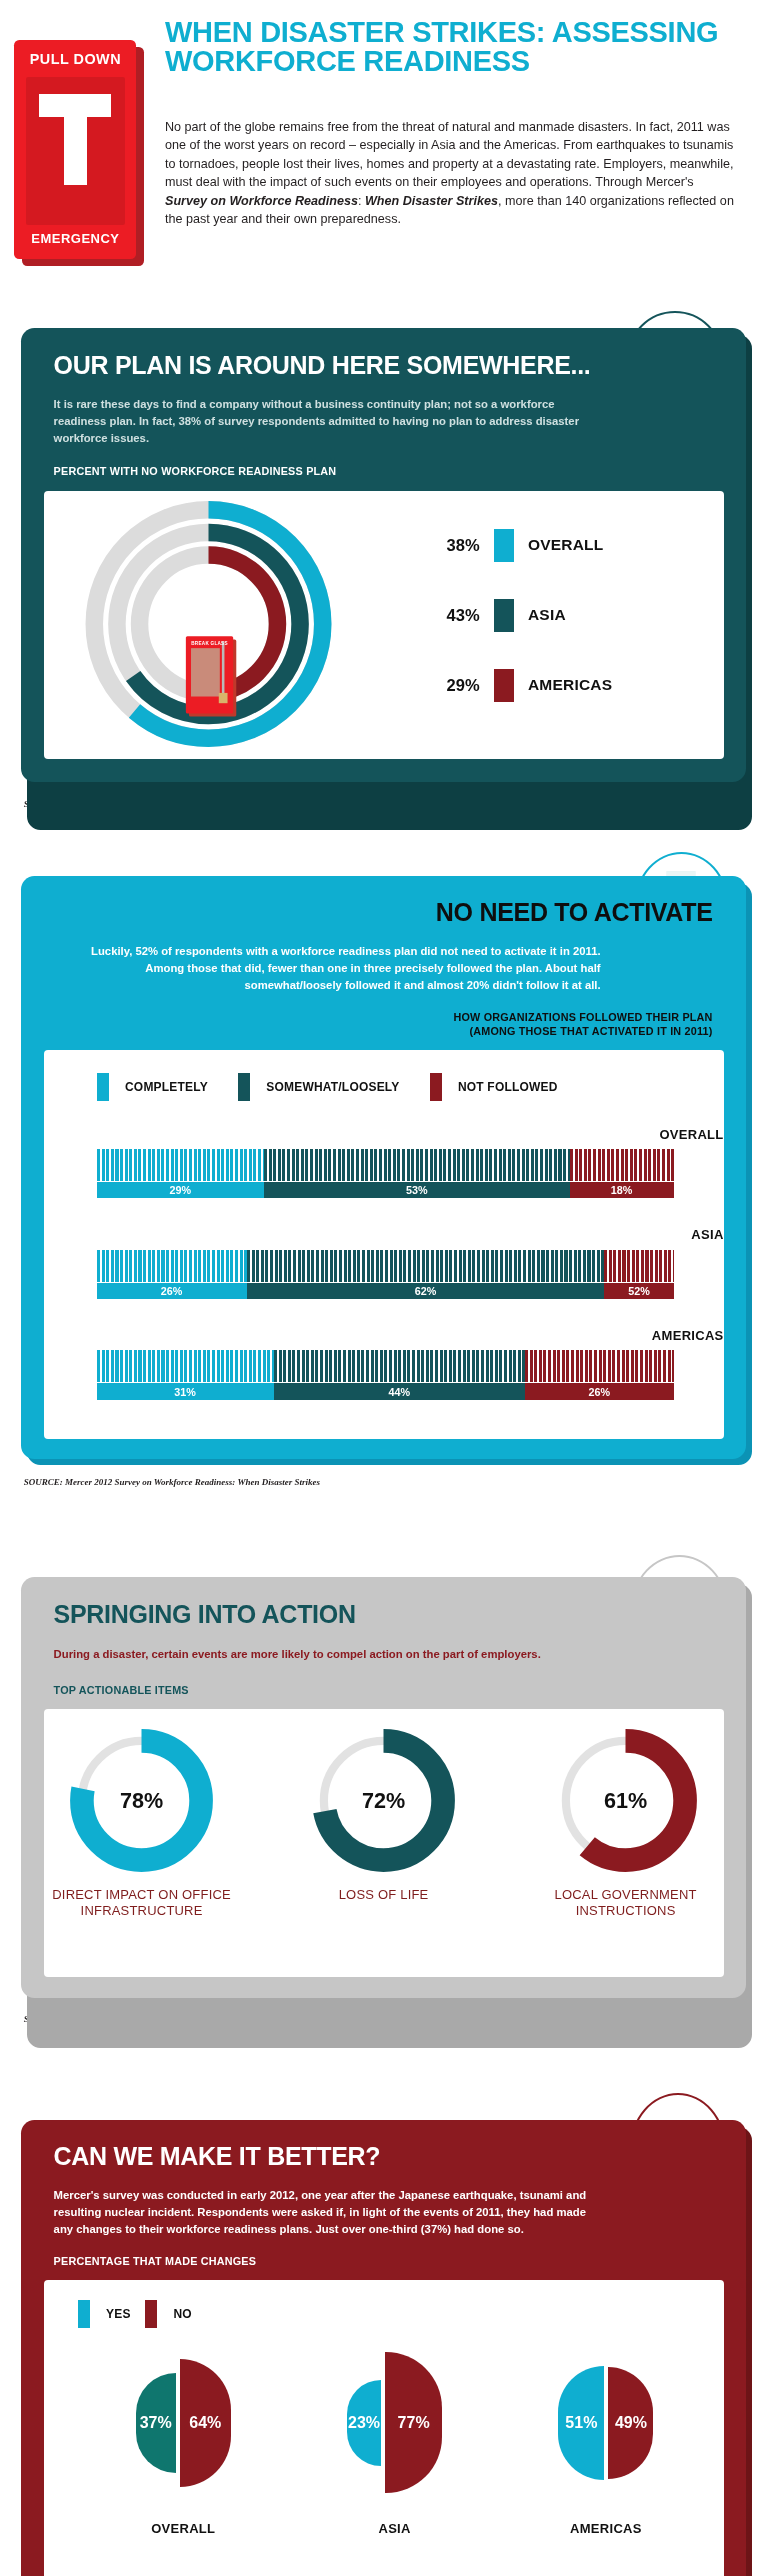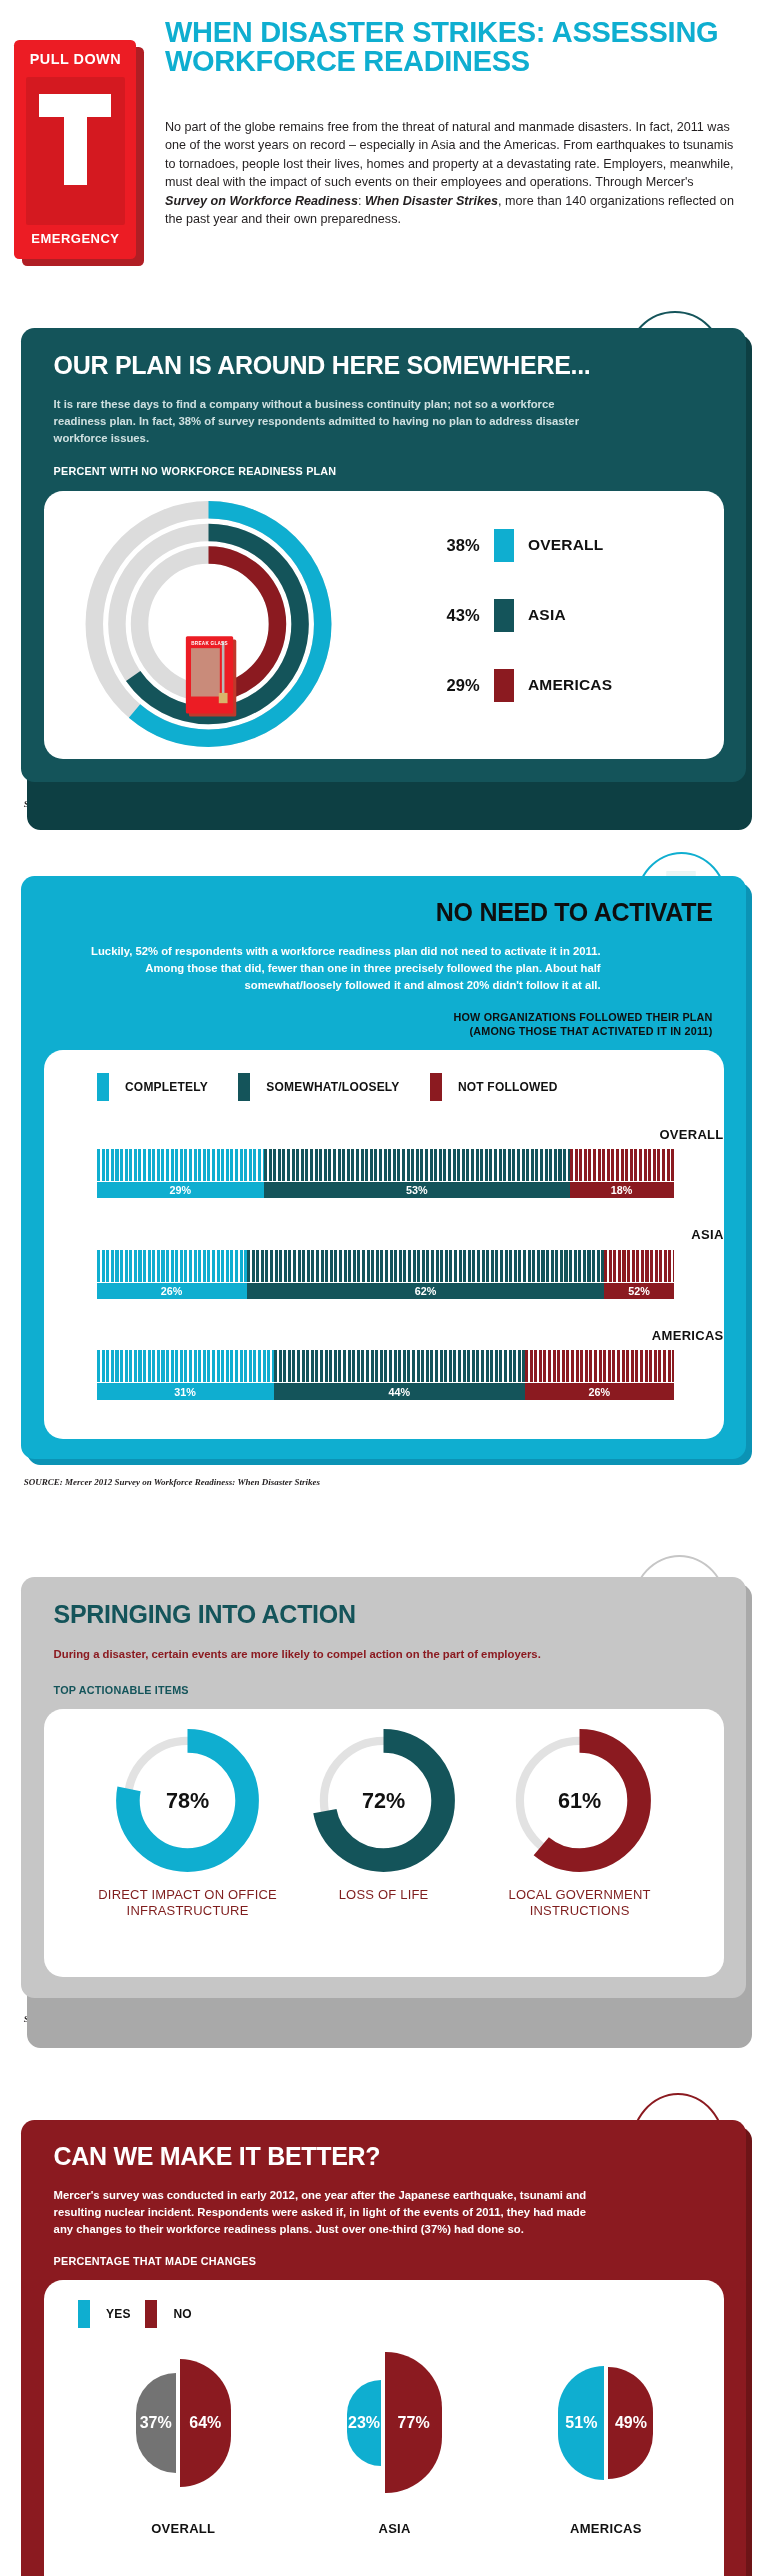--- a/index.html
+++ b/index.html
@@ -73,21 +73,21 @@
   .sec-title {
     font-weight: 900; font-size: 25px; line-height: 1.02;
     text-transform: uppercase; letter-spacing: -0.3px;
   }
   .sec-lead { font-weight: 700; font-size: 11.3px; line-height: 1.5; }
   .sec-kicker {
     font-weight: 700; font-size: 10.8px; letter-spacing: 0.2px;
     text-transform: uppercase;
   }
   .inner-white {
-    background: #ffffff; border-radius: 19px; position: relative;
+    background: #ffffff; border-radius: 4px; position: relative;
   }
   .source {
     font-style: italic; font-size: 9px; color: #231f20;
     font-family: "Liberation Serif", serif; font-weight: 600;
   }
 
   
   .bubble {
     position: absolute; border-radius: 50%;
     background: #ffffff; display: flex; align-items: center; justify-content: center;
@@ -131,21 +131,21 @@
   }
 
   
   #s3 { top: 1577px; }
   #s3 .card-shadow { background: #a9a9a9; }
   #s3 .card-main { background: #c6c6c6; padding: 25px 0 20.6px 0; }
   #s3 .sec-title { color: #14545a; }
   #s3 .sec-lead { color: #8B1A20; }
   #s3 .sec-kicker { color: #14545a; }
 
-  .donutWrap { display: flex; justify-content: center; align-items: flex-start; }
+  .donutWrap { display: flex; justify-content: space-between; align-items: flex-start; }
   .donutCell { width: 196px; text-align: center; }
   .donutSvg { display: block; margin: 0 auto; }
   .donutVal {
     position: absolute; left: 0; top: 0; width: 100%; height: 100%;
     display: flex; align-items: center; justify-content: center;
     font-weight: 900; font-size: 21.6px; color: #111;
   }
   .donutLbl {
     margin-top: 11.3px; font-weight: 400; font-size: 13px; color: #7f1d1d;
     line-height: 1.28; letter-spacing: 0.2px;
@@ -412,21 +412,21 @@
               <span class="lb">YES</span>
             </div>
             <div class="kleg">
               <span class="sw" style="background:#8B1A20"></span>
               <span class="lb">NO</span>
             </div>
           </div>
           <div class="splitWrap" id="s4-pairs" style="width:634px">
               <div class="splitCell">
                 <div class="halfPair">
-                  <div class="halfL" style="width: 40px; height: 100px; background: #737373; border-radius: 40px 0px 0px 40px; margin-right: 4.1px;">
+                  <div class="halfL" style="width: 40px; height: 100px; background: #0f766e; border-radius: 40px 0px 0px 40px; margin-right: 4.1px;">
                     <div class="halfTxt">37%</div>
                   </div>
                   <div class="halfR" style="width: 51px; height: 128px; background: rgb(139, 26, 32); border-radius: 0px 51px 51px 0px;">
                     <div class="halfTxt">64%</div>
                   </div>
                 </div>
                 <div class="splitLbl">OVERALL</div>
               </div>
               <div class="splitCell">
                 <div class="halfPair">

